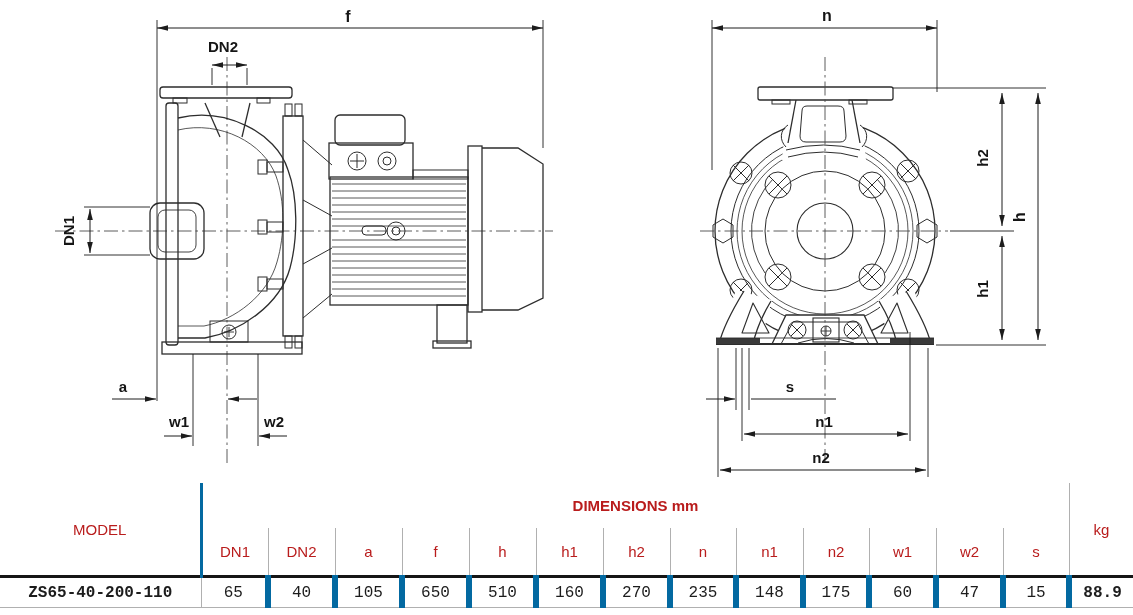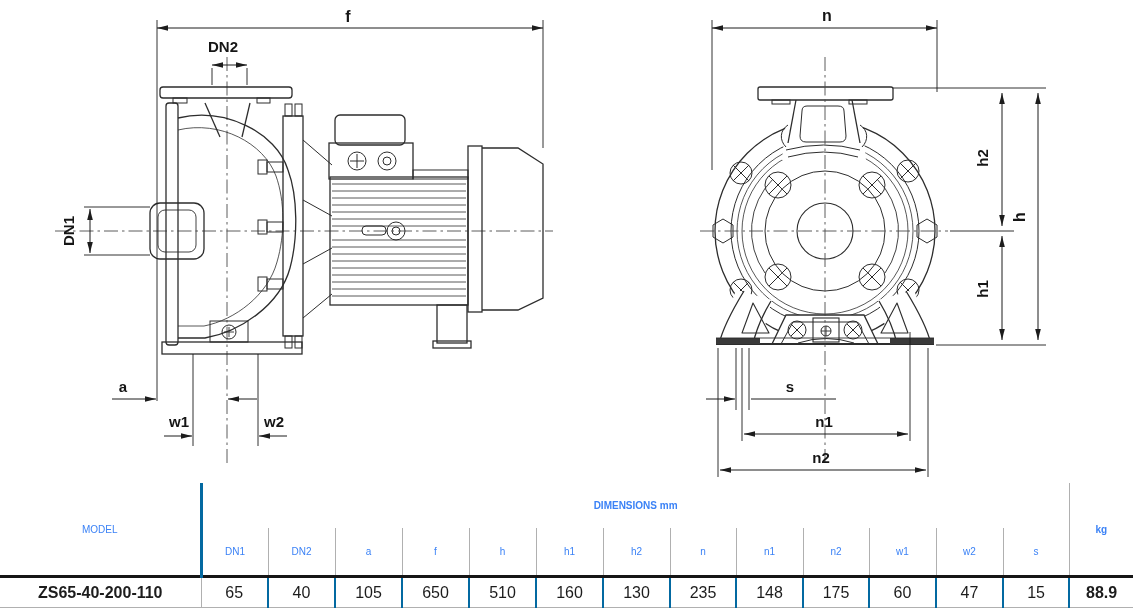--- a/index.html
+++ b/index.html
@@ -1,34 +1,34 @@
 <!DOCTYPE html>
 <html><head>
 <meta charset="utf-8">
 <style>
   html,body{margin:0;padding:0;background:#fff;}
   body{width:1133px;height:615px;overflow:hidden;font-family:"Liberation Sans",sans-serif;}
   .draw-wrap{width:1133px;height:482px;background:#fff;}
   svg text{font-family:"Liberation Sans",sans-serif;font-weight:bold;fill:#151515;}
   table.dim-table{border-collapse:collapse;table-layout:fixed;width:1133px;margin-top:1px;}
   table.dim-table th,table.dim-table td{
-    font-size:10px;color:#3b82f6;text-align:center;vertical-align:middle;
+    font-size:15px;color:#b91c1c;text-align:center;vertical-align:middle;
     padding:0;overflow:hidden;white-space:nowrap;
   }
   th.model-h{width:201px;font-size:15px;font-weight:normal;border-right:3px solid #0369a1;}
   th.dims-h{font-size:15px;font-weight:bold;border-right:1px solid #b0b0b0;height:45px;}
-  th.kg-h{font-size:15px;font-weight:bold;}
+  th.kg-h{font-size:15px;font-weight:normal;}
   th.col-h{font-weight:normal;font-size:15px;height:47px;border-right:1px solid #b0b0b0;color:#222;}
   th.col-h.last{border-right:1px solid #b0b0b0;}
   tr.data-row td{
     border-top:3px solid #151515;border-bottom:1px solid #b0b0b0;
-    height:29px;font-size:16px;color:#1c1c1c;
+    height:29px;font-size:16px;color:#1c1c1c;font-family:Liberation Mono, monospace;
   }
   td.model-c{font-weight:bold;font-size:17px;border-right:1px solid #b0b0b0;}
-  td.val-c{border-right:2px solid #0369a1;}
+  td.val-c{border-right:6px solid #0369a1;}
   td.kg-c{font-weight:bold;font-size:17px;}
 </style>
 </head>
 <body>
 
 <div class="draw-wrap">
 <svg width="1133" height="482" viewBox="0 0 1133 482">
   <defs>
     <marker id="aE" markerWidth="14" markerHeight="8" refX="11" refY="4" orient="auto" markerUnits="userSpaceOnUse">
       <path d="M0,1.2 L11,4 L0,6.8 Z" fill="#1c1c1c"></path>
@@ -293,21 +293,21 @@
     <th class="col-h last">s</th>
   </tr>
   <tr class="data-row">
     <td class="model-c">ZS65-40-200-110</td>
     <td class="val-c">65</td>
     <td class="val-c">40</td>
     <td class="val-c">105</td>
     <td class="val-c">650</td>
     <td class="val-c">510</td>
     <td class="val-c">160</td>
-    <td class="val-c">130</td>
+    <td class="val-c">270</td>
     <td class="val-c">235</td>
     <td class="val-c">148</td>
     <td class="val-c">175</td>
     <td class="val-c">60</td>
     <td class="val-c">47</td>
     <td class="val-c">15</td>
     <td class="kg-c">88.9</td>
   </tr>
 </tbody>
   </table>

